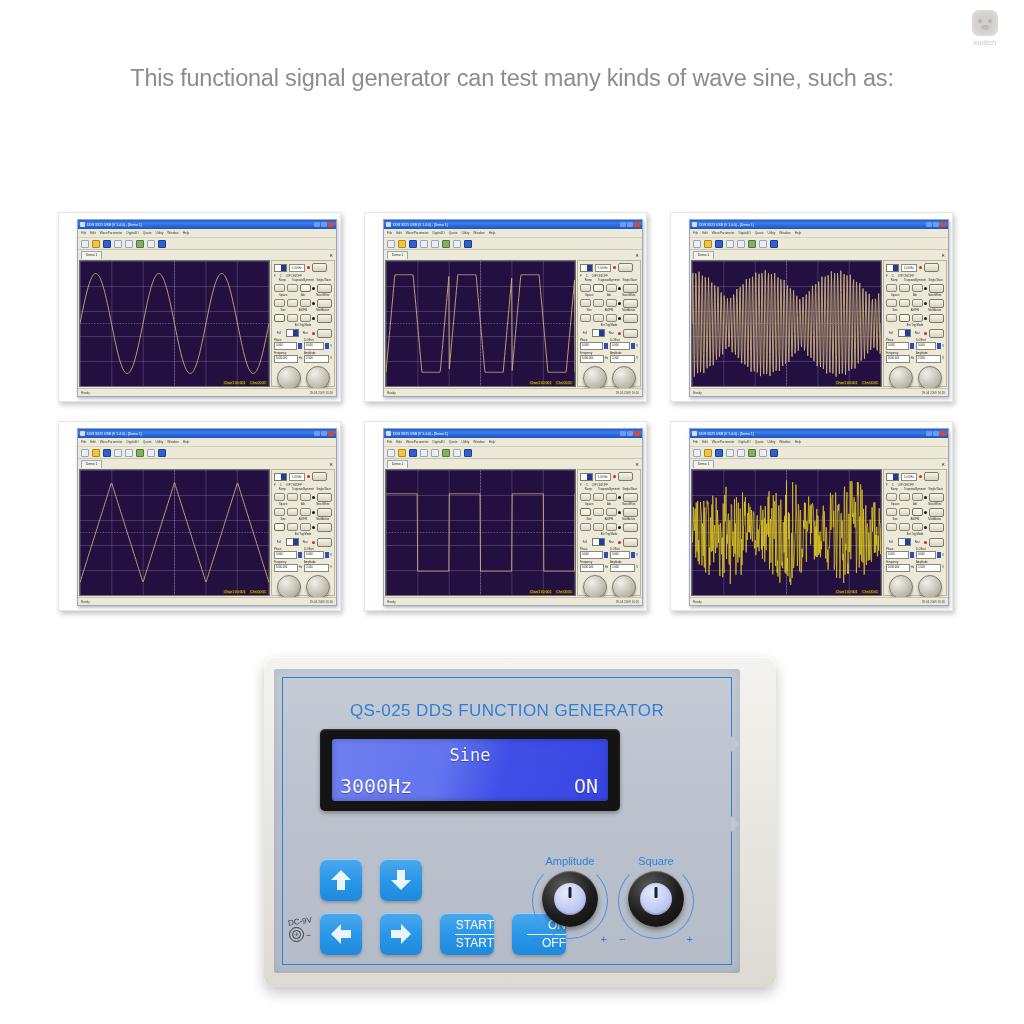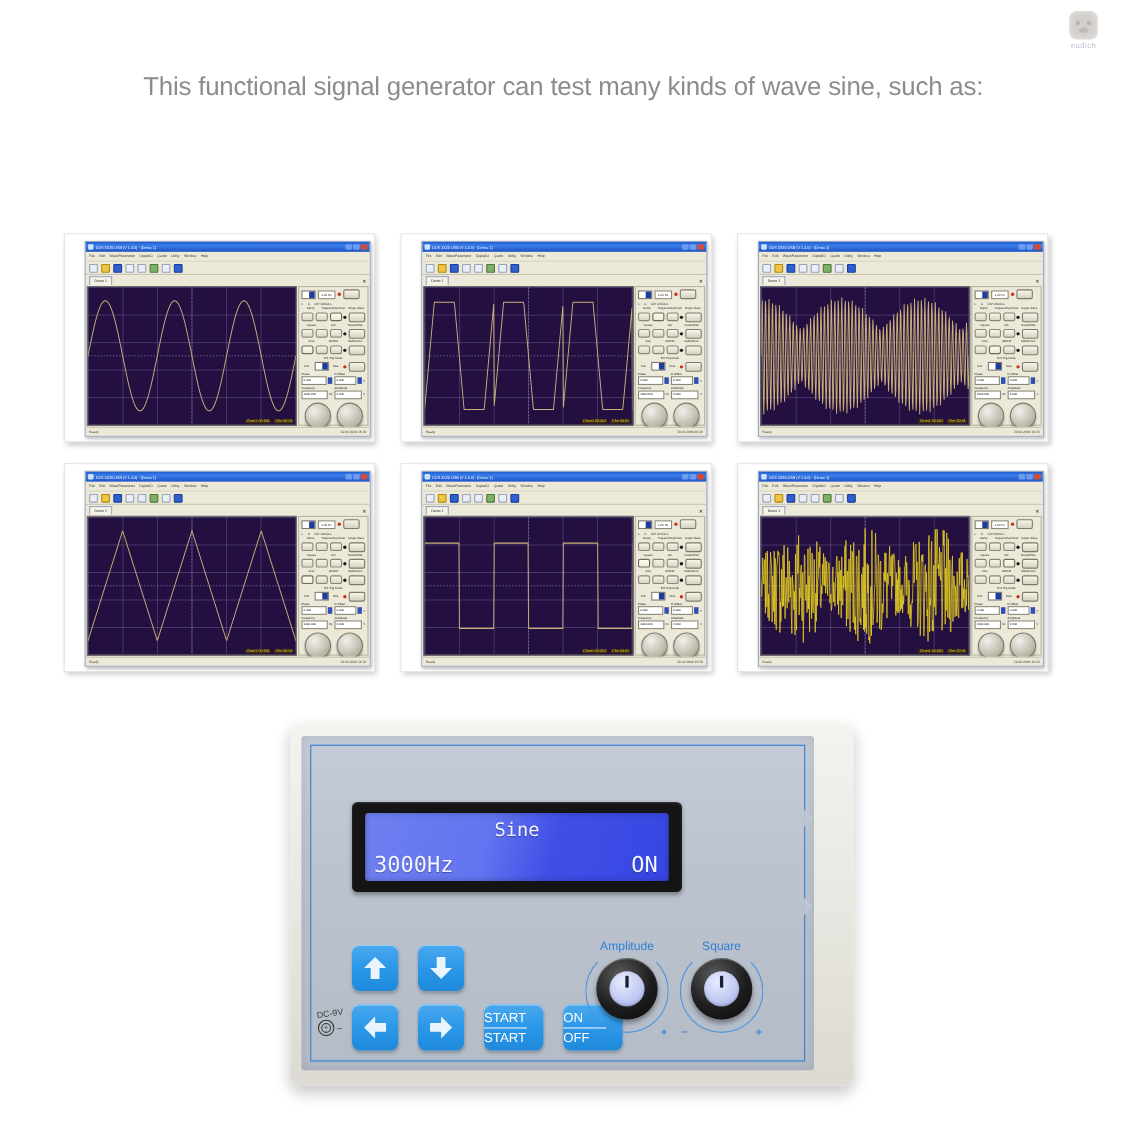--- a/index.html
+++ b/index.html
@@ -155,21 +155,21 @@
   .btns{position:absolute;left:46px;top:190px;}
   .btnrow{display:flex;gap:18px;margin-bottom:12px;align-items:center;}
   .kbtn{width:42px;height:42px;border-radius:7px;
     background:linear-gradient(180deg,#4aa9ee 0%,#2b97e8 50%,#1f8adc 100%);
     box-shadow:0 2px 3px rgba(0,0,0,.22), inset 0 1px 0 rgba(255,255,255,.45);
     display:flex;align-items:center;justify-content:center;}
   .kbtn svg{display:block;}
   .tbtn{width:54px;height:42px;border-radius:7px;
     background:linear-gradient(180deg,#4aa9ee 0%,#2b97e8 50%,#1f8adc 100%);
     box-shadow:0 2px 3px rgba(0,0,0,.22), inset 0 1px 0 rgba(255,255,255,.45);
-    display:flex;flex-direction:column;align-items:flex-start;justify-content:center;
+    display:flex;flex-direction:column;align-items:flex-end;justify-content:center;
     color:#ffffff;font-size:12px;line-height:15px;}
   .tbtn .hr{width:72%;height:1px;background:rgba(255,255,255,.9);margin:1px 0;}
   
   .dc{position:absolute;left:4px;top:248px;width:44px;text-align:center;color:#3b3b3b;}
   .dc-txt{font-size:8px;transform:rotate(-8deg);}
   .dc-sym{margin-top:1px;display:flex;align-items:center;justify-content:center;gap:2px;}
   .dc-circ{width:13px;height:13px;border-radius:50%;border:1.5px solid #3b3b3b;
     position:relative;display:flex;align-items:center;justify-content:center;}
   .dc-circ:before{content:"";position:absolute;width:7px;height:7px;border-radius:50%;
     border:1px solid #3b3b3b;}
@@ -1126,20 +1126,21 @@
       <div class="bnc" style="top:-2px;"></div>
     </div>
     <div class="port" style="top:158px;">
       <div class="tagbox">DDS</div>
       <div class="bnc" style="top:-2px;"></div>
     </div>
 
     <div class="face">
       <div class="face-border"></div>
 
+      <div class="brand">QS-025 DDS FUNCTION GENERATOR</div>
 
       <div class="lcd-bezel">
         <div class="lcd">
           <div class="lcd-l1">Sine</div>
           <div class="lcd-l2">
             <span>3000Hz</span>
             <span>ON</span>
           </div>
         </div>
       </div>

